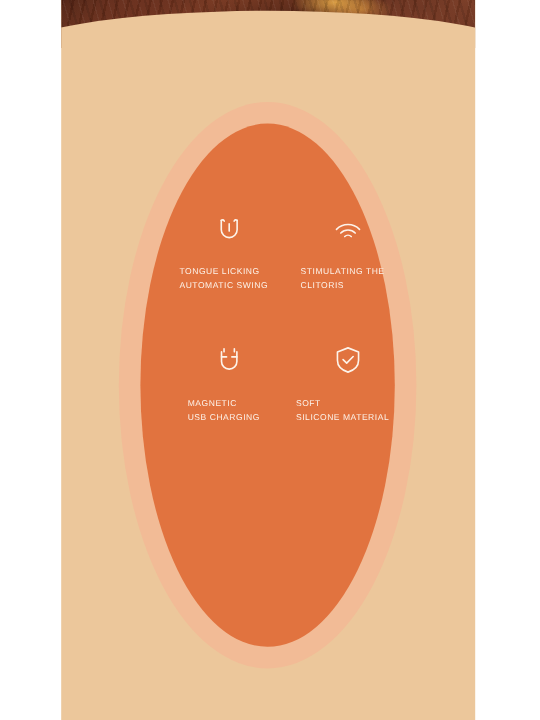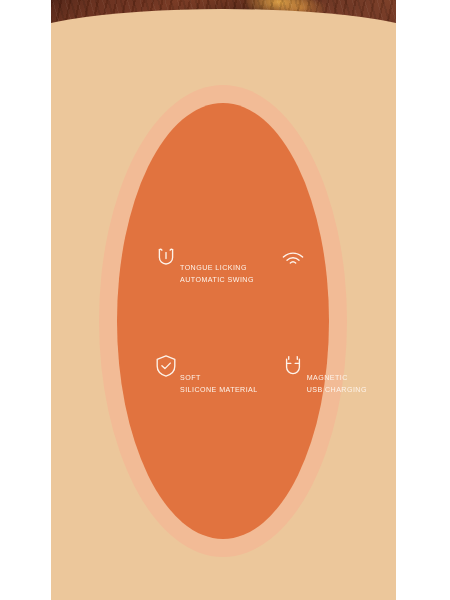--- a/index.html
+++ b/index.html
@@ -115,22 +115,22 @@
     left: 92px;
     top: 176px;
     width: 186px;
     display: grid;
     grid-template-columns: 1fr 1fr;
     grid-template-rows: repeat(3, 110px);
     column-gap: 12px;
   }
   .feature {
     display: flex;
-    flex-direction: row;
-    align-items: flex-end;
+    flex-direction: column;
+    align-items: center;
   }
   .feature-icon {
     width: 28px;
     height: 28px;
     margin-left: 9px;
     margin-bottom: 16px;
     display: block;
   }
   .feature-icon svg {
     display: block;
@@ -181,48 +181,52 @@
       </div>
 
       <div class="feature">
         <span class="feature-icon">
           <svg viewBox="0 0 28 28" fill="none" stroke="#fdf3ea" stroke-width="1.35" stroke-linecap="round">
             <path d="M4.4 15.1 A13.6 13.6 0 0 1 23.6 15.1"></path>
             <path d="M8.0 18.2 A8.5 8.5 0 0 1 20.0 18.2"></path>
             <path d="M11.3 21.1 A3.9 3.9 0 0 1 16.7 21.1"></path>
           </svg>
         </span>
-      </div>
-
-
-
-      <div class="feature">
-        <span class="feature-icon">
-          <svg viewBox="0 0 28 28" fill="none" stroke="#fdf3ea" stroke-width="1.35" stroke-linecap="round" stroke-linejoin="round">
-            <path d="M14 3.9 L5.2 7.3 v7.0 c0 5.0 3.7 8.3 8.8 9.8 c5.1 -1.5 8.8 -4.8 8.8 -9.8 V7.3 Z"></path>
-            <path d="M9.9 13.7 L12.9 16.6 L18.3 11.1"></path>
-          </svg>
-        </span>
-        <span class="feature-text">
-          <span>SOFT</span>
-          <span class="l2">SILICONE MATERIAL</span>
-        </span>
-      </div>
+        <span class="feature-text">
+          <span>STIMULATING THE</span>
+          <span class="l2">CLITORIS</span>
+        </span>
+      </div>
+
+
 
       <div class="feature">
         <span class="feature-icon">
           <svg viewBox="0 0 28 28" fill="none" stroke="#fdf3ea" stroke-width="1.35" stroke-linecap="round" stroke-linejoin="round">
             <path d="M7.6 7.2 V15.2 a6.4 6.4 0 0 0 12.8 0 V7.2"></path>
             <path d="M7.6 11.4 h4.2"></path>
             <path d="M16.2 11.4 h4.2"></path>
             <path d="M9.7 7.2 V4.6"></path>
             <path d="M18.3 7.2 V4.6"></path>
           </svg>
         </span>
         <span class="feature-text">
           <span>MAGNETIC</span>
           <span class="l2">USB CHARGING</span>
         </span>
       </div>
 
+      <div class="feature">
+        <span class="feature-icon">
+          <svg viewBox="0 0 28 28" fill="none" stroke="#fdf3ea" stroke-width="1.35" stroke-linecap="round" stroke-linejoin="round">
+            <path d="M14 3.9 L5.2 7.3 v7.0 c0 5.0 3.7 8.3 8.8 9.8 c5.1 -1.5 8.8 -4.8 8.8 -9.8 V7.3 Z"></path>
+            <path d="M9.9 13.7 L12.9 16.6 L18.3 11.1"></path>
+          </svg>
+        </span>
+        <span class="feature-text">
+          <span>SOFT</span>
+          <span class="l2">SILICONE MATERIAL</span>
+        </span>
+      </div>
+
     </div>
   </div>
 </div>
 
 </body></html>

